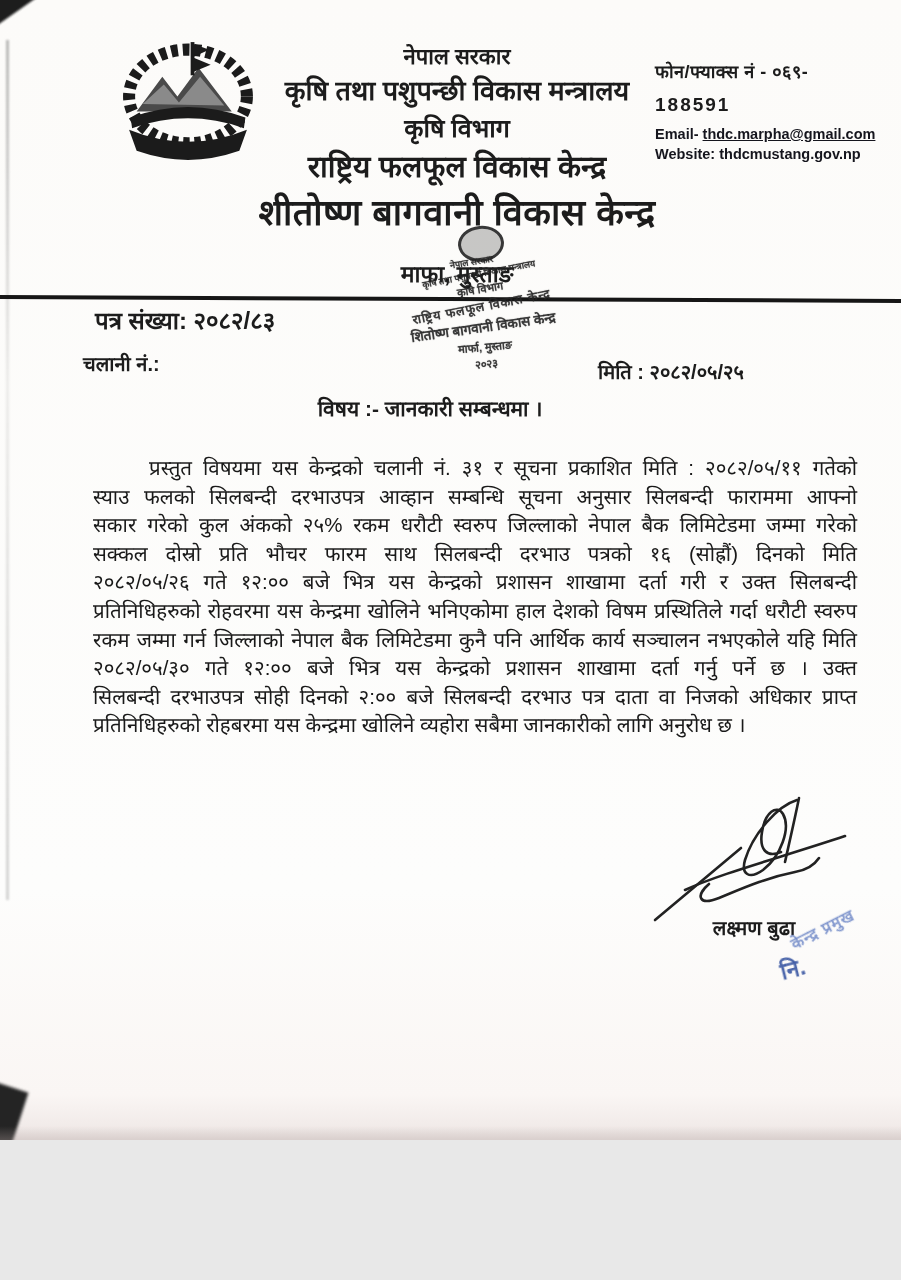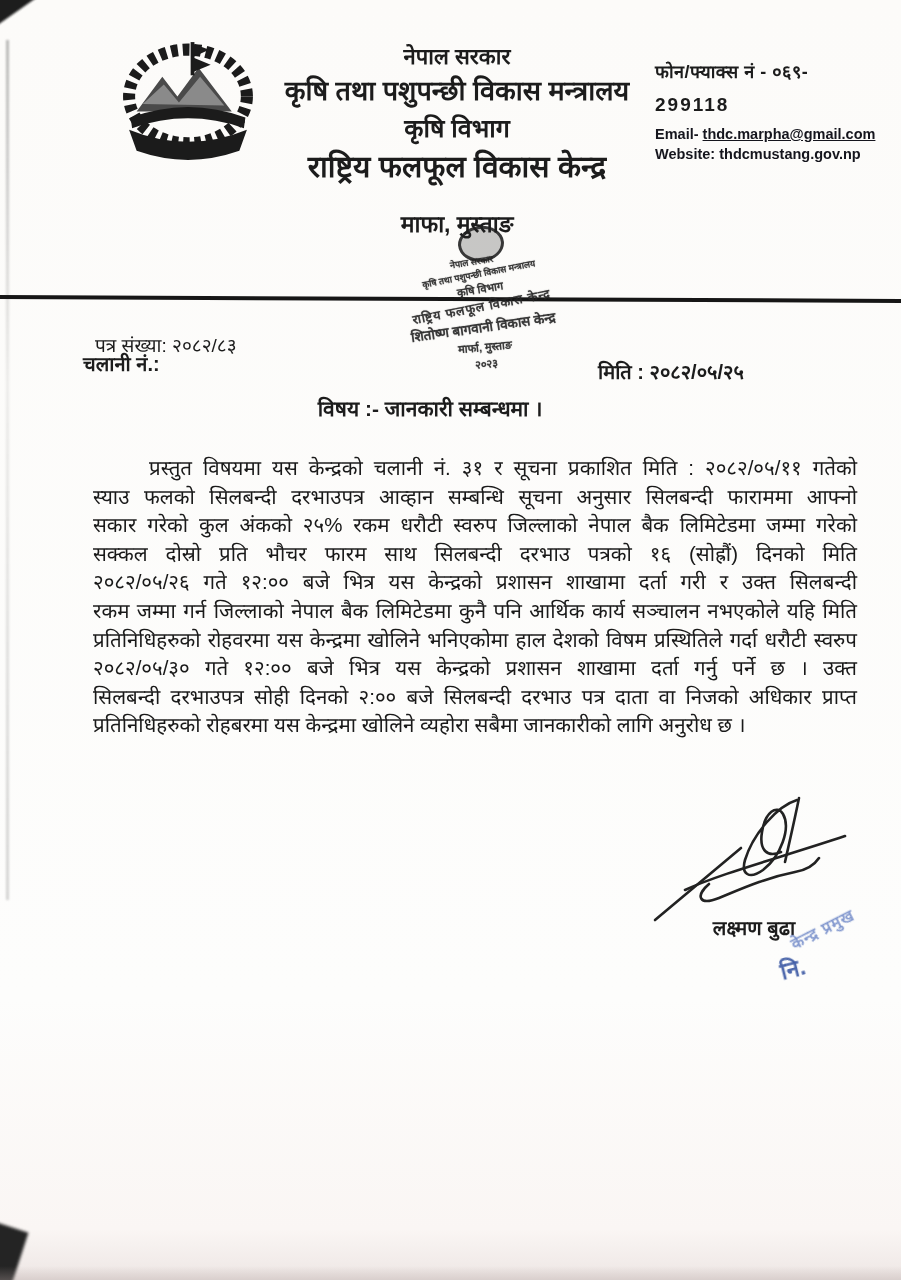--- a/index.html
+++ b/index.html
@@ -2,21 +2,21 @@
 <html><head>
 <meta charset="utf-8">
 <style>
   html,body{margin:0;padding:0;}
   body{
     font-family:"Liberation Sans","DejaVu Sans",sans-serif;
     background:#e8e8e8;
   }
   .page{
     position:relative;
-    width:901px;height:1280px;
+    width:901px;height:1140px;
     margin:0 auto;
     background:linear-gradient(180deg,#fcfbf9 0%,#fdfdfc 78%,#faf6f4 96%,#efe8e6 99.5%);
     overflow:hidden;
     color:#1c1c1c;
   }
   
   .artifact-corner-tl{
     position:absolute;left:-18px;top:-14px;width:60px;height:26px;
     background:#1d1d1d;transform:rotate(-35deg);filter:blur(1px);
   }
@@ -64,21 +64,21 @@
   .ink-stamp .s4{font-size:12.5px;transform:rotate(-6deg);margin-top:2px;letter-spacing:1px;}
   .ink-stamp .s5{font-size:13.5px;transform:rotate(-3deg);margin-top:3px;}
   .ink-stamp .s6{font-size:11px;margin-top:3px;}
   .ink-stamp .s7{font-size:11px;margin-top:2px;}
   .ink-stamp .seal-blob{
     position:absolute;left:112px;top:-28px;width:40px;height:30px;
     border:3px solid rgba(30,30,30,.85);border-radius:50%;
     background:rgba(40,40,40,.25);
   }
   
-  .meta-ref{position:absolute;left:95px;top:332px;font-size:19px;font-weight:normal;}
+  .meta-ref{position:absolute;left:95px;top:303px;font-size:24px;font-weight:bold;}
   .meta-chalani{position:absolute;left:83px;top:350px;font-size:20px;font-weight:bold;}
   .meta-date{position:absolute;left:598px;top:322px;font-size:20px;font-weight:bold;margin-top:36px;}
   
   .subject{position:absolute;left:20px;top:394px;width:820px;text-align:center;font-size:21px;font-weight:bold;}
   
   .body-text{position:absolute;left:93px;top:454px;width:764px;font-size:20.5px;line-height:28.6px;color:#191919;}
   .body-line{text-align:justify;text-align-last:justify;white-space:normal;}
   .body-line.first{text-indent:56px;}
   .body-line.last{text-align-last:left;}
   
@@ -119,26 +119,27 @@
       <path d="M53 18 L65 23 L53 28 Z" fill="#1b1b1b"></path>
       <path d="M11 66 Q50 82 89 66 L84 80 Q50 92 16 80 Z" fill="#1b1b1b"></path>
     </svg>
   </div>
 
   <div class="hdr">
     <div class="gov">नेपाल सरकार</div>
     <div class="ministry">कृषि तथा पशुपन्छी विकास मन्त्रालय</div>
     <div class="dept">कृषि विभाग</div>
     <div class="center-name">राष्ट्रिय फलफूल विकास केन्द्र</div>
+    <div class="office-name">शीतोष्ण बागवानी विकास केन्द्र</div>
     <div class="location">माफा, मुस्ताङ</div>
   </div>
 
   <div class="contact">
     <div class="phone">फोन/फ्याक्स नं - ०६९-</div>
-    <div class="phone-number">299118</div>
+    <div class="phone-number">188591</div>
     <div class="email-line"><span>Email- </span><span class="email-underline">thdc.marpha@gmail.com</span></div>
     <div class="website-line"><span>Website: </span><span>thdcmustang.gov.np</span></div>
   </div>
 
   <div class="rule"></div>
 
   <div class="ink-stamp">
     <div class="seal-blob"></div>
     <div class="s1">नेपाल सरकार</div>
     <div class="s2">कृषि तथा पशुपन्छी विकास मन्त्रालय</div>
@@ -154,22 +155,22 @@
   <div class="meta-date">मिति : २०८२/०५/२५</div>
 
   <div class="subject">विषय :- जानकारी सम्बन्धमा ।</div>
 
   <div class="body-text">
     <div class="body-line first">प्रस्तुत विषयमा यस केन्द्रको चलानी नं. ३१ र सूचना प्रकाशित मिति : २०८२/०५/११ गतेको</div>
     <div class="body-line">स्याउ फलको सिलबन्दी दरभाउपत्र आव्हान सम्बन्धि सूचना अनुसार सिलबन्दी फाराममा आफ्नो</div>
     <div class="body-line">सकार गरेको कुल अंकको २५% रकम धरौटी स्वरुप जिल्लाको नेपाल बैक लिमिटेडमा जम्मा गरेको</div>
     <div class="body-line">सक्कल दोस्रो प्रति भौचर फारम साथ सिलबन्दी दरभाउ पत्रको १६ (सोह्रौं) दिनको मिति</div>
     <div class="body-line">२०८२/०५/२६ गते १२:०० बजे भित्र यस केन्द्रको प्रशासन शाखामा दर्ता गरी र उक्त सिलबन्दी</div>
+    <div class="body-line">प्रतिनिधिहरुको रोहवरमा यस केन्द्रमा खोलिने भनिएकोमा हाल देशको विषम प्रस्थितिले गर्दा धरौटी स्वरुप</div>
     <div class="body-line">रकम जम्मा गर्न जिल्लाको नेपाल बैक लिमिटेडमा कुनै पनि आर्थिक कार्य सञ्चालन नभएकोले यहि मिति</div>
-    <div class="body-line">प्रतिनिधिहरुको रोहवरमा यस केन्द्रमा खोलिने भनिएकोमा हाल देशको विषम प्रस्थितिले गर्दा धरौटी स्वरुप</div>
     <div class="body-line">२०८२/०५/३० गते १२:०० बजे भित्र यस केन्द्रको प्रशासन शाखामा दर्ता गर्नु पर्ने छ । उक्त</div>
     <div class="body-line">सिलबन्दी दरभाउपत्र सोही दिनको २:०० बजे सिलबन्दी दरभाउ पत्र दाता वा निजको अधिकार प्राप्त</div>
     <div class="body-line last">प्रतिनिधिहरुको रोहबरमा यस केन्द्रमा खोलिने व्यहोरा सबैमा जानकारीको लागि अनुरोध छ ।</div>
   </div>
 
   <div class="sig-block">
     <svg class="sig-svg" width="210" height="130" viewBox="0 0 210 130" xmlns="http://www.w3.org/2000/svg">
       <g fill="none" stroke="#222" stroke-width="2.6" stroke-linecap="round">
         <path d="M148 8 C 128 14, 104 42, 96 68 C 92 82, 100 88, 114 78 C 132 64, 142 36, 134 22 C 128 12, 116 20, 113 40 C 110 58, 118 66, 132 60"></path>
         <path d="M150 6 C 146 26, 140 52, 136 70"></path>

